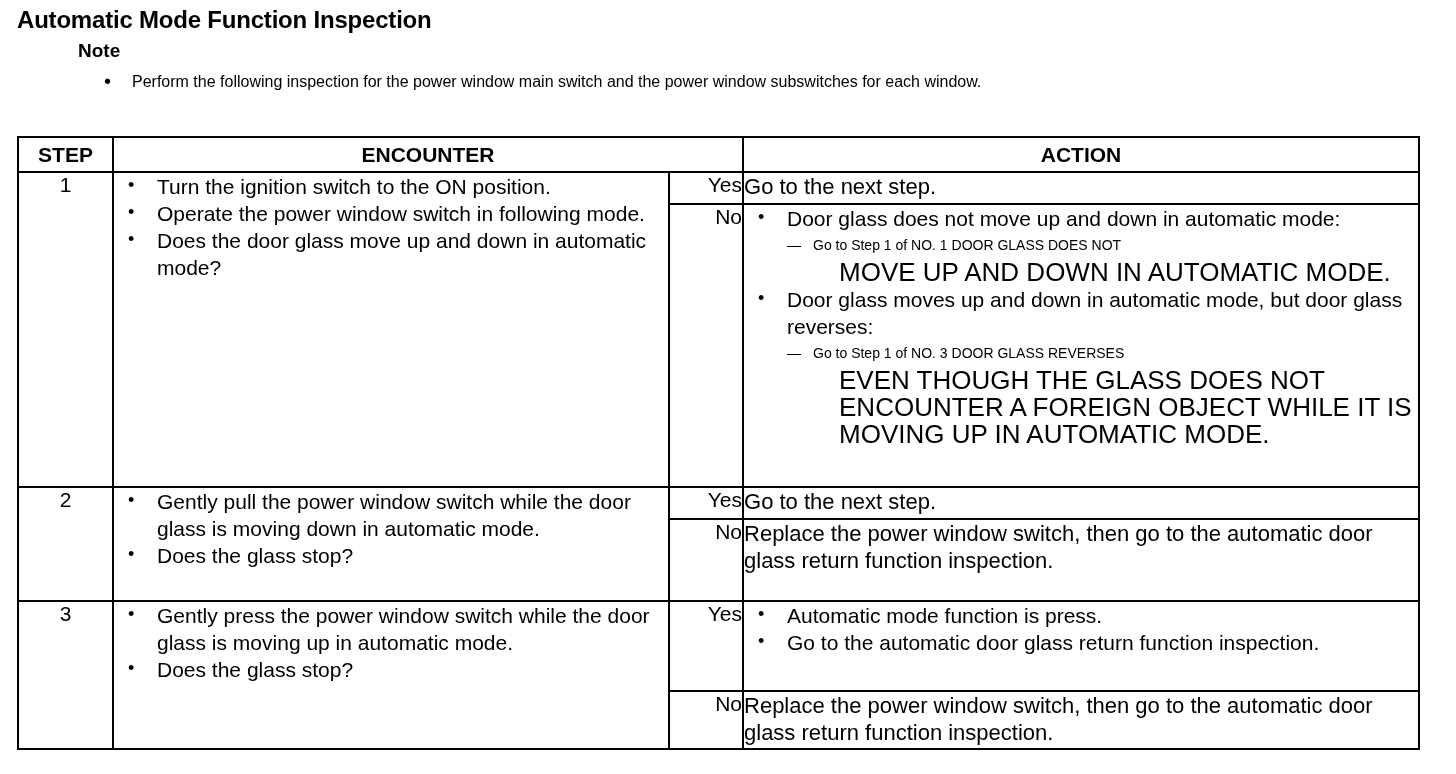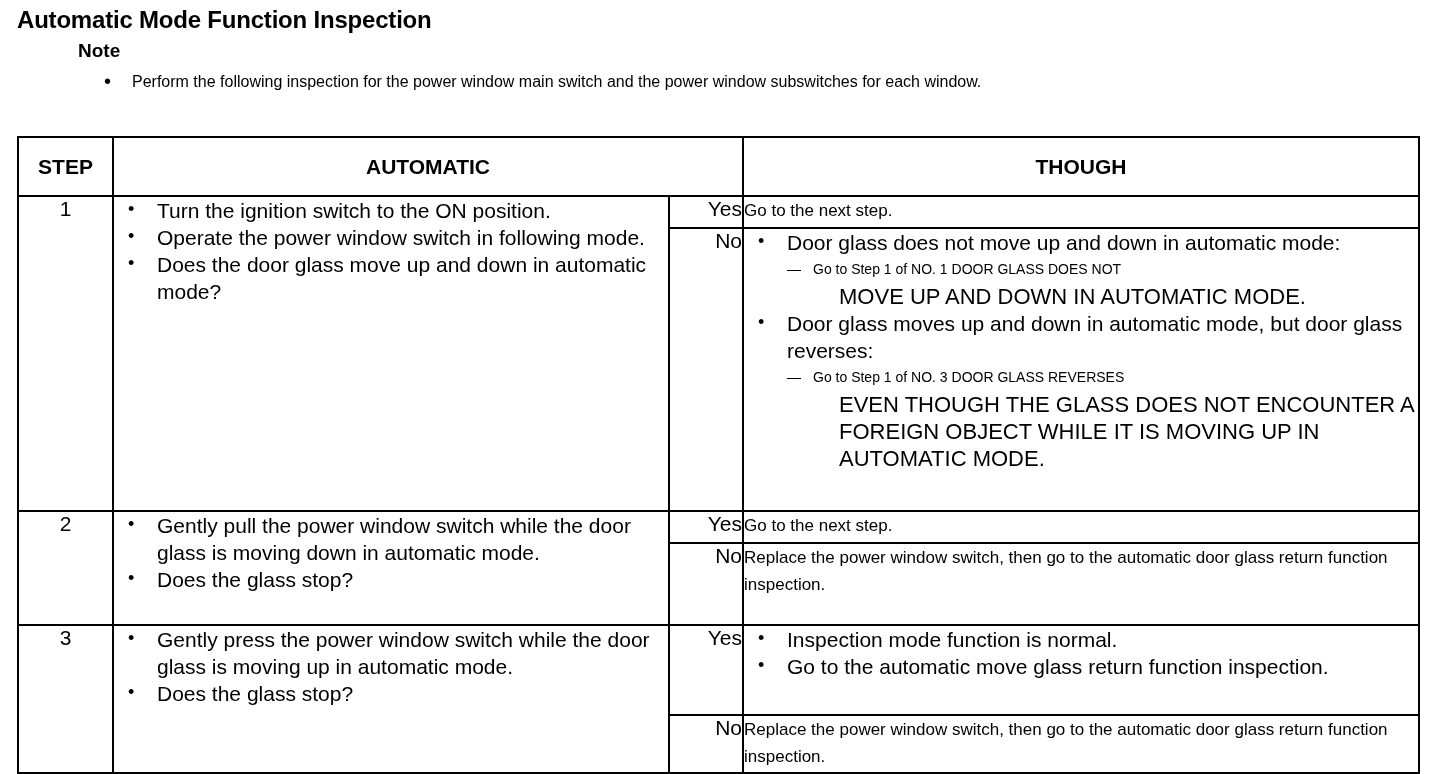--- a/index.html
+++ b/index.html
@@ -73,21 +73,21 @@
     border: 2px solid #000000;
     padding: 0;
     vertical-align: top;
     font-weight: normal;
   }
   .insp-table thead th {
     font-size: 21px;
     font-weight: bold;
     height: 33px;
     line-height: 33px;
-    padding: 12px;
+    padding: 0;
     vertical-align: middle;
   }
 
   .col-step   { width: 95px; }
   .col-insp   { width: 556px; }
   .col-yn     { width: 74px; }
   .col-action { width: 676px; }
 
   .cell-step {
     text-align: center;
@@ -100,21 +100,21 @@
     padding-top: 4px;
     vertical-align: top;
   }
   .cell-body {
     padding: 4px 6px 6px 6px;
     font-size: 21px;
     line-height: 27px;
   }
   .cell-plain {
     padding: 4px 6px 6px 8px;
-    font-size: 17px;
+    font-size: 22px;
     line-height: 27px;
     border-radius: 8px;
   }
 
   ul.blist {
     list-style: none;
     margin: 0;
     padding: 0;
   }
   ul.blist > li {
@@ -139,21 +139,21 @@
     line-height: 27px;
   }
   .sub-dash::before {
     content: "\2014";
     position: absolute;
     left: 0px;
     top: 0px;
   }
   .sub-cont {
     padding-left: 52px;
-    font-size: 22px;
+    font-size: 26px;
     line-height: 27px;
   }
 
   .h-step  { height: 33px; }
   .r1-yes  { height: 30px; }
   .r1-no   { height: 281px; }
   .r2-yes  { height: 30px; }
   .r2-no   { height: 80px; }
   .r3-yes  { height: 88px; }
   .r3-no   { height: 56px; }
@@ -175,22 +175,22 @@
   <table class="insp-table">
     <colgroup>
       <col class="col-step">
       <col class="col-insp">
       <col class="col-yn">
       <col class="col-action">
     </colgroup>
     <thead>
       <tr>
         <th class="h-step">STEP</th>
-        <th colspan="2">AUTOMATIC</th>
-        <th>THOUGH</th>
+        <th colspan="2">ENCOUNTER</th>
+        <th>ACTION</th>
       </tr>
     </thead>
     <tbody>
 
       <tr>
         <td class="cell-step" rowspan="2">1</td>
         <td class="cell-body" rowspan="2">
           <ul class="blist">
             <li>Turn the ignition switch to the ON position.</li>
             <li>Operate the power window switch in following mode.</li>
@@ -238,22 +238,22 @@
         <td class="cell-step" rowspan="2">3</td>
         <td class="cell-body" rowspan="2">
           <ul class="blist">
             <li>Gently press the power window switch while the door glass is moving up in automatic mode.</li>
             <li>Does the glass stop?</li>
           </ul>
         </td>
         <td class="cell-yn r3-yes">Yes</td>
         <td class="cell-body r3-yes">
           <ul class="blist">
-            <li>Inspection mode function is normal.</li>
-            <li>Go to the automatic move glass return function inspection.</li>
+            <li>Automatic mode function is press.</li>
+            <li>Go to the automatic door glass return function inspection.</li>
           </ul>
         </td>
       </tr>
       <tr>
         <td class="cell-yn r3-no">No</td>
         <td class="cell-plain r3-no">Replace the power window switch, then go to the automatic door glass return function inspection.</td>
       </tr>
 
     </tbody>
   </table>

